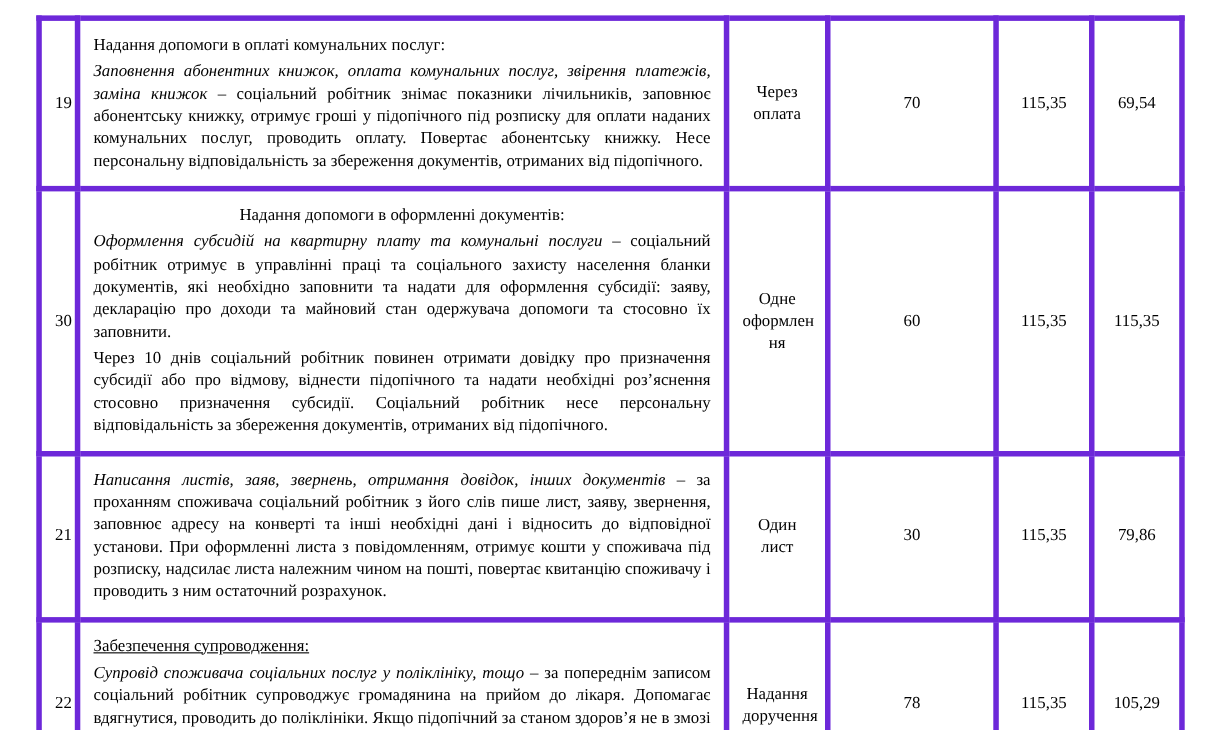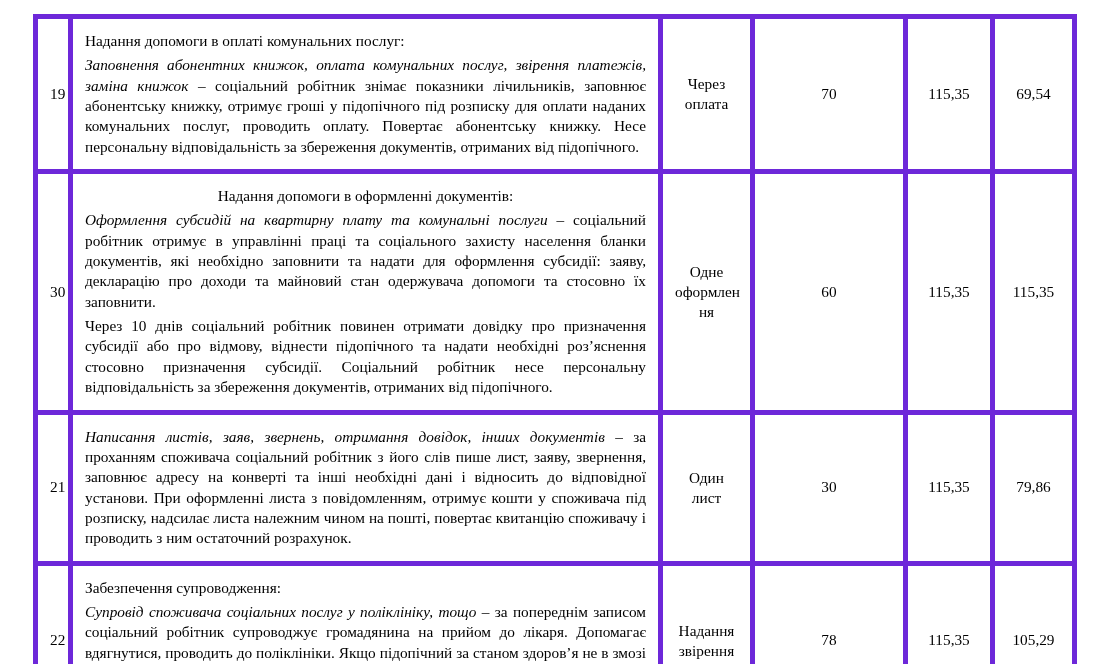--- a/index.html
+++ b/index.html
@@ -129,26 +129,26 @@
           <td class="unit">
             <span class="unit-text">Один лист</span>
           </td>
           <td class="time">30</td>
           <td class="rate">115,35</td>
           <td class="cost">79,86</td>
         </tr>
         <tr>
           <td class="num">22</td>
           <td class="desc">
-            <div class="para" style="text-align: left;"><span>Забезпечення супроводження:</span></div>
+            <div class="para" style="text-align: left; text-decoration: underline;"><span>Забезпечення супроводження:</span></div>
             <div class="para"><span class="lead">Супровід споживача соціальних послуг у поліклініку, тощо</span><span> – за попереднім записом соціальний робітник супроводжує громадянина на прийом до лікаря. Допомагає вдягнутися, проводить до поліклініки. Якщо підопічний за станом здоров’я не в змозі пересуватися – викликає транспорт до під’їзду замовника за його кошти. Чекає результатів огляду лікарів та супроводжує підопічного додому.</span></div>
           </td>
           <td class="unit">
             <span class="unit-text">Надання</span>
-            <span class="unit-text">звірення</span>
+            <span class="unit-text">доручення</span>
           </td>
           <td class="time">78</td>
           <td class="rate">115,35</td>
           <td class="cost">105,29</td>
         </tr>
       </tbody>
   </table>
 </div>
 
 </body></html>

